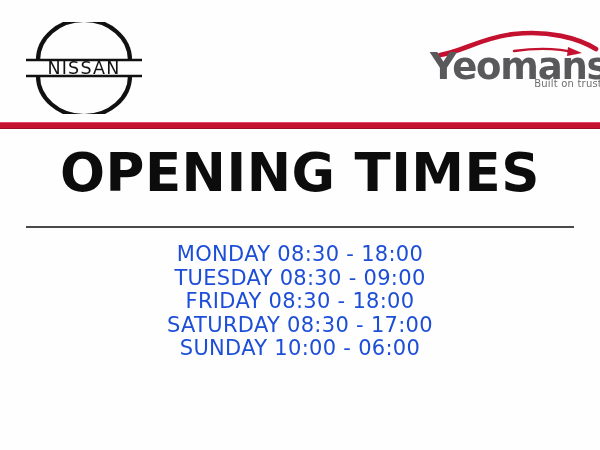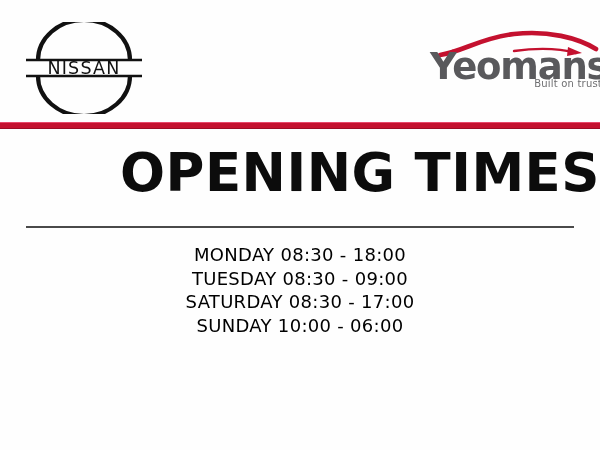--- a/index.html
+++ b/index.html
@@ -95,21 +95,21 @@
     border-bottom: 1px solid #9c0c25;
     box-sizing: border-box;
   }
 
   
   .title {
     position: absolute;
     left: 0;
     top: 140px;
     width: 600px;
-    text-align: right;
+    text-align: center;
     font-family: "DejaVu Sans", sans-serif;
     font-weight: bold;
     font-size: 53px;
     letter-spacing: 0.5px;
     color: #0c0c0c;
     line-height: 66px;
     white-space: nowrap;
   }
 
   
@@ -125,23 +125,23 @@
   
   .hours {
     position: absolute;
     left: 0;
     top: 243px;
     width: 600px;
     text-align: center;
   }
   .hours-row {
     font-family: "DejaVu Sans", sans-serif;
-    font-size: 18px;
+    font-size: 21px;
     letter-spacing: 0.3px;
-    color: #000000;
+    color: #1d4ed8;
     line-height: 23.5px;
     white-space: nowrap;
   }
 </style>
 </head>
 <body>
 
 <div class="poster">
 
   <div class="header">
@@ -180,17 +180,18 @@
 
   <div class="red-bar"></div>
 
   <div class="title">OPENING TIMES</div>
 
   <div class="grey-rule"></div>
 
   <div class="hours">
     <div class="hours-row">MONDAY 08:30 - 18:00</div>
     <div class="hours-row">TUESDAY 08:30 - 09:00</div>
+    <div class="hours-row">FRIDAY 08:30 - 18:00</div>
     <div class="hours-row">SATURDAY 08:30 - 17:00</div>
     <div class="hours-row">SUNDAY 10:00 - 06:00</div>
   </div>
 
 </div>
 
 </body></html>

